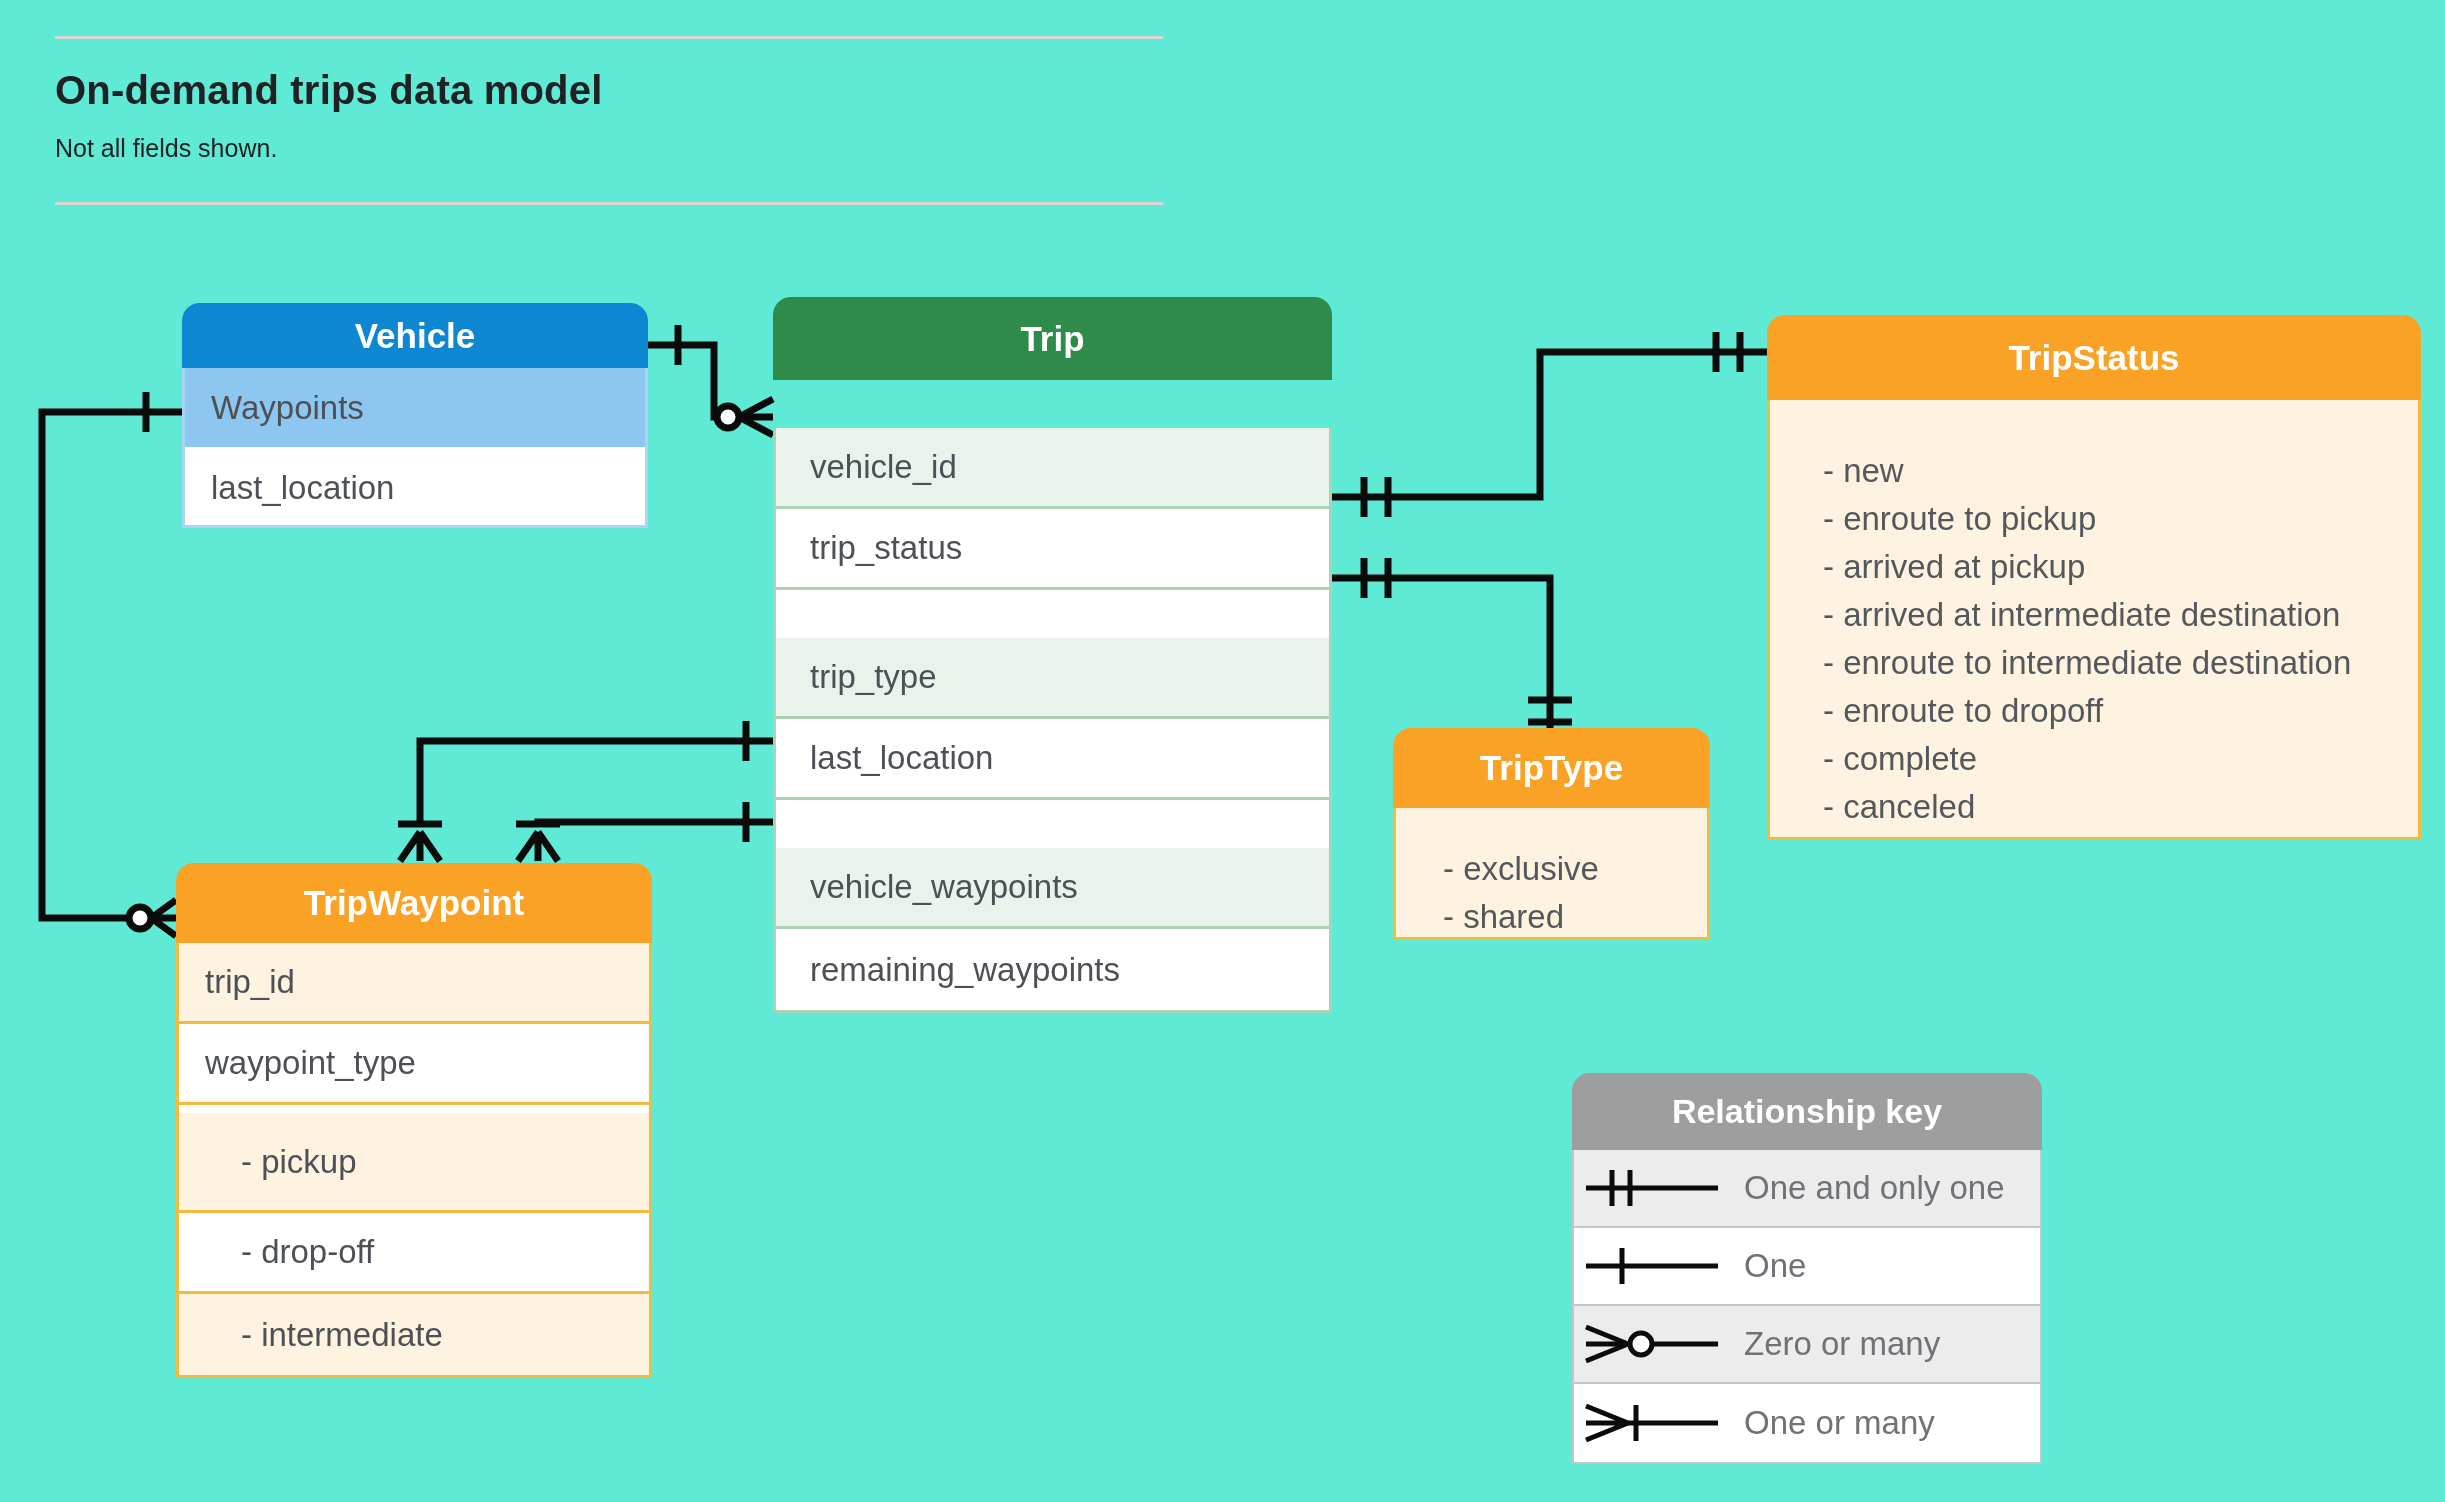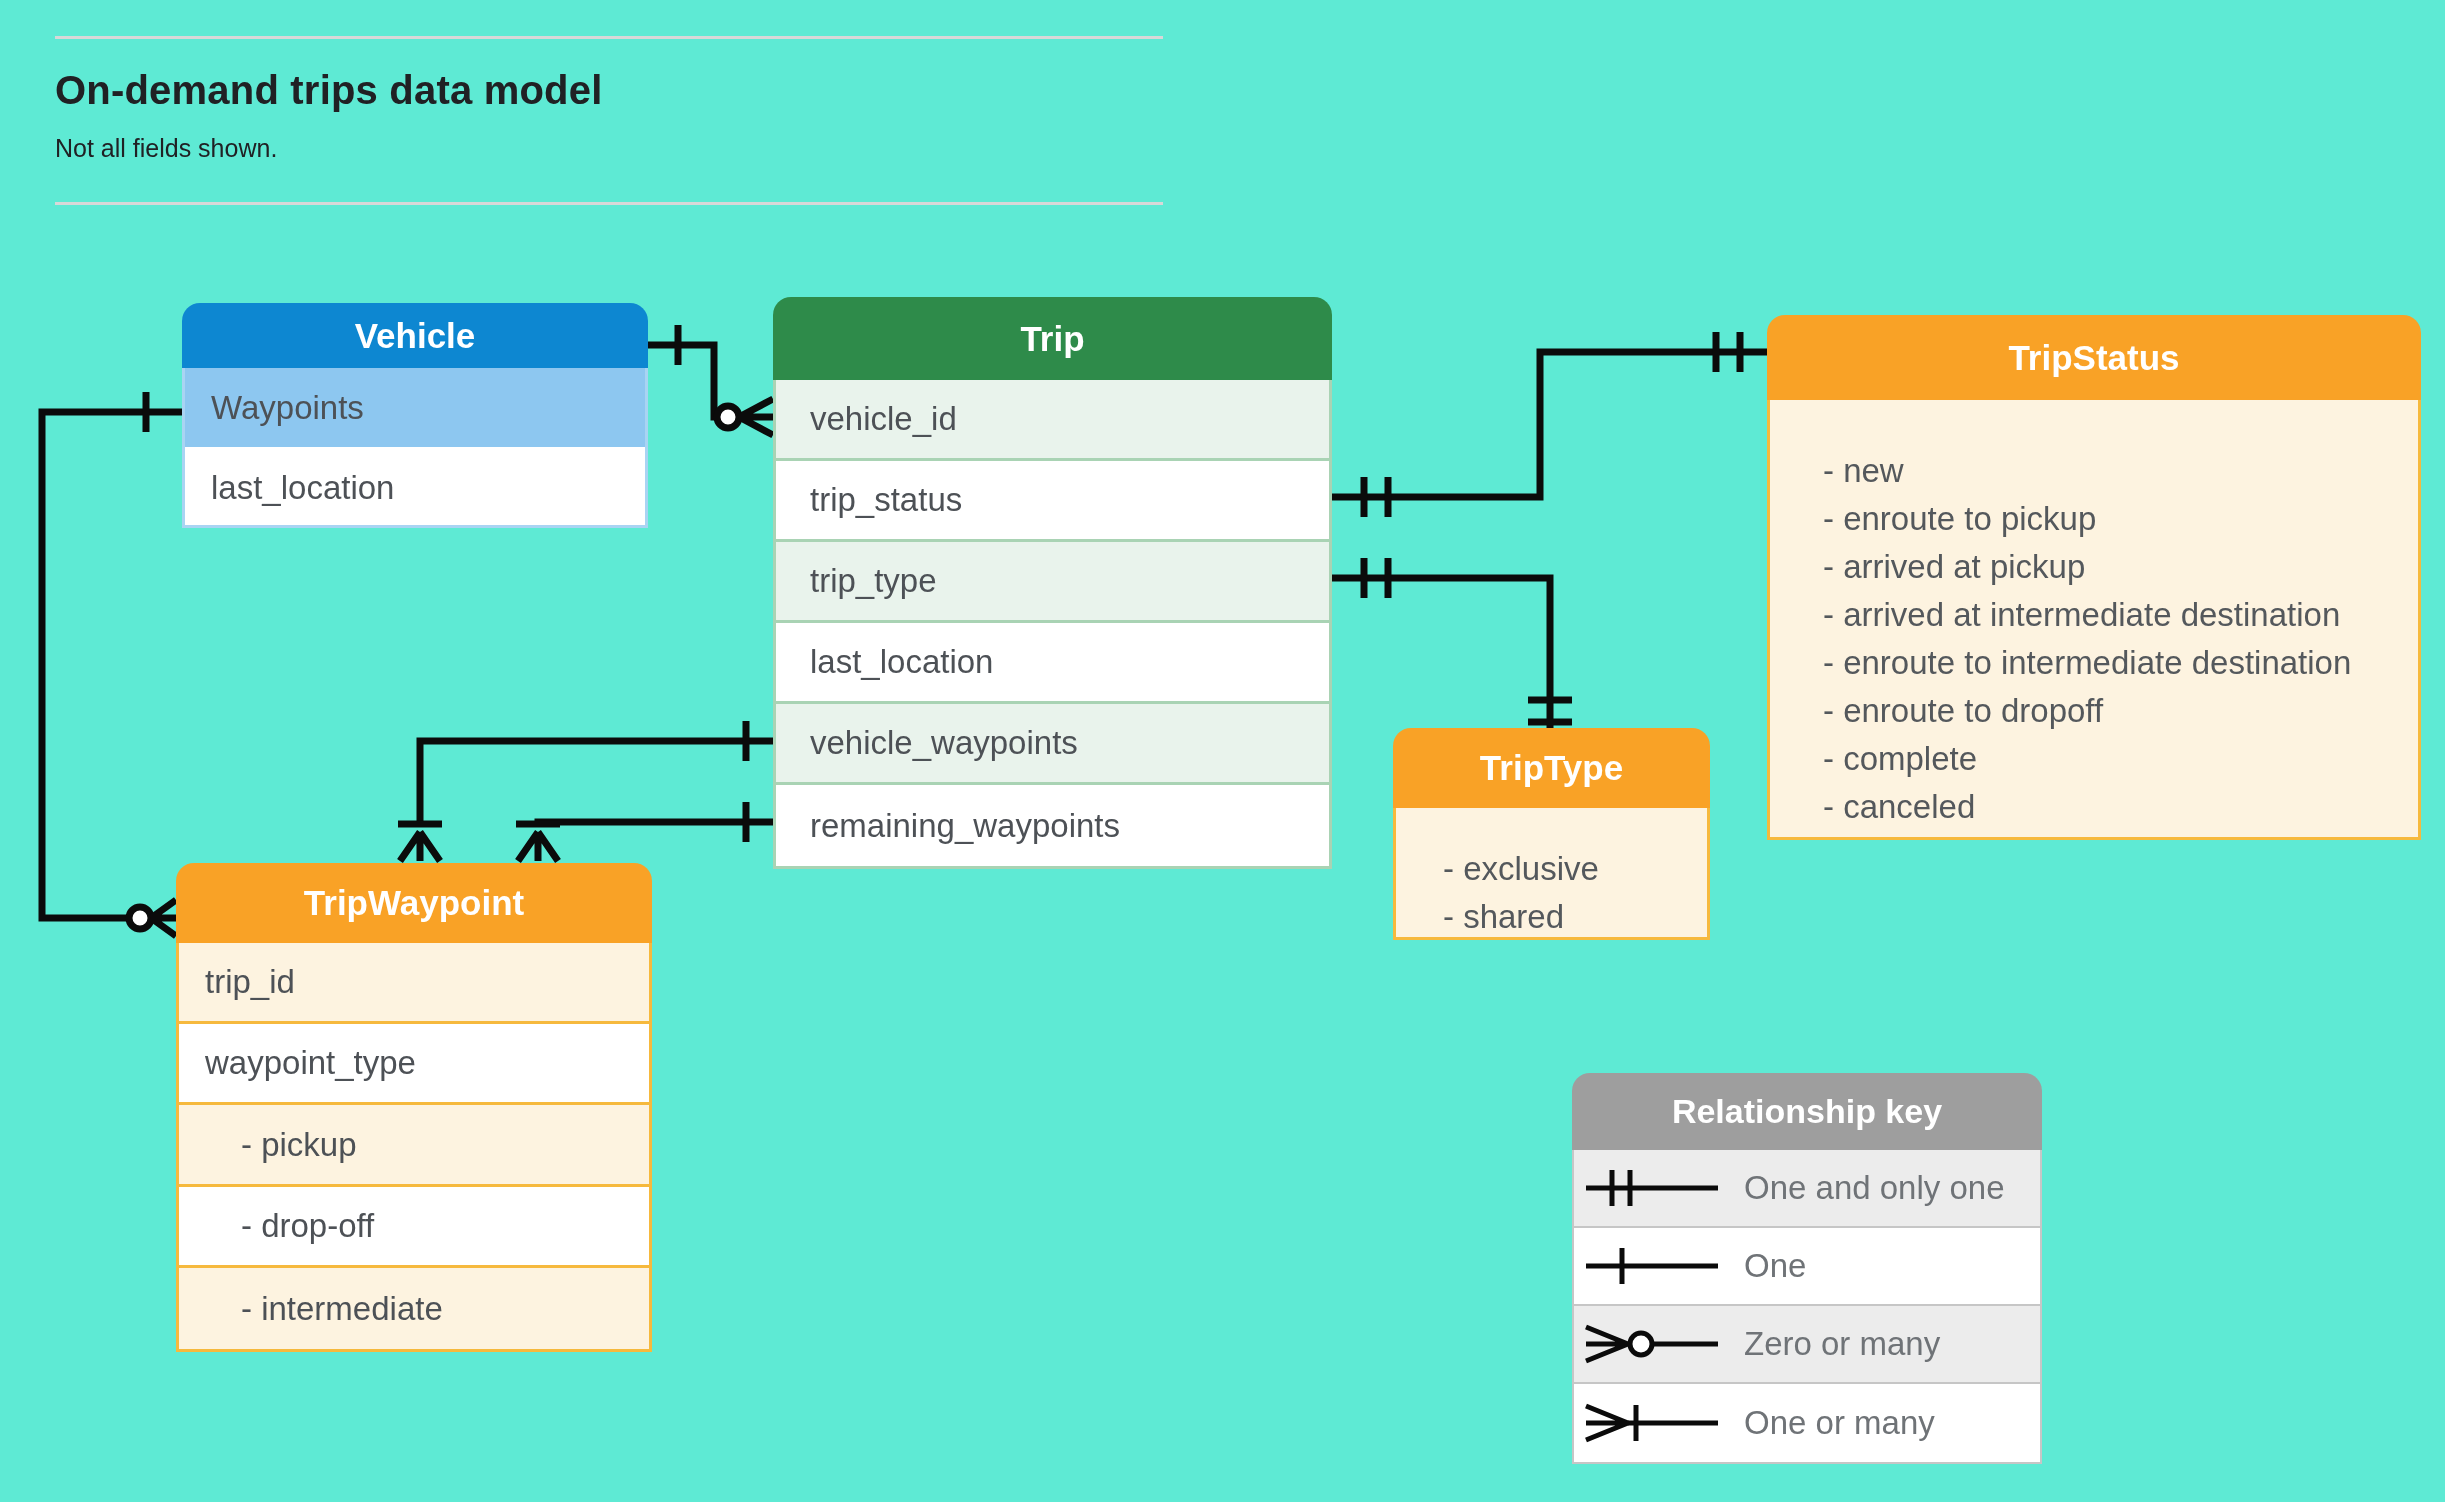--- a/index.html
+++ b/index.html
@@ -24,21 +24,21 @@
   
   .vehicle-header{background:#0d87d1;}
   .vehicle-body{border:3px solid #a9d4f3;border-top:none;box-sizing:border-box;background:#ffffff;}
   .row-blue-tint{background:#8dc7f0;border-bottom:3px solid #ffffff;}
 
   
   .trip-header{background:#2e8b4a;}
   .trip-body{border:3px solid #a9d3b4;border-top:none;box-sizing:border-box;background:#ffffff;}
   .trip-body .erow{border-bottom:3px solid #a9d3b4;}
   .trip-body .erow:last-child{border-bottom:none;}
-  .row-green-tint{background:#e9f3ec;}
+  .row-green-tint{background:#e9f3ec;margin-top:48px;}
   .route-row{display:block;padding-top:20px;}
   .route-row .line{display:block;padding-left:34px;line-height:57px;}
 
   
   .orange-header{background:#f9a226;}
   .orange-body{border:3px solid #f6b93d;border-top:none;box-sizing:border-box;background:#ffffff;}
   .orange-body .erow{border-bottom:3px solid #f6b93d;}
   .orange-body .erow:last-child{border-bottom:none;}
   .row-cream-tint{background:#fdf3e0;}
   .enum-body{box-sizing:border-box;background:#fdf3e0;border:3px solid #f6b93d;border-top:none;}
@@ -171,21 +171,21 @@
 
   <div class="entity" style="left:176px;top:863px;width:476px;">
     <div class="entity-header orange-header" style="height:80px;">TripWaypoint</div>
     <div class="orange-body">
       <div class="erow row-cream-tint" style="height:81px;">
         <span class="cell" style="padding-left:26px;">trip_id</span>
       </div>
       <div class="erow" style="height:81px;">
         <span class="cell" style="padding-left:26px;">waypoint_type</span>
       </div>
-      <div class="erow row-cream-tint indent" style="height:82px;">
+      <div class="erow row-cream-tint indent" style="height:100px;margin-top:8px;">
         <span class="cell">- pickup</span>
       </div>
       <div class="erow indent" style="height:81px;">
         <span class="cell">- drop-off</span>
       </div>
       <div class="erow row-cream-tint indent" style="height:81px;">
         <span class="cell">- intermediate</span>
       </div>
     </div>
   </div>

